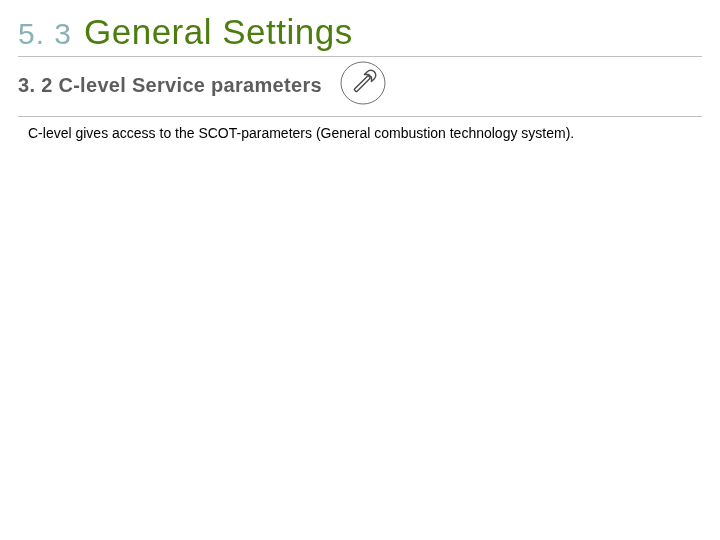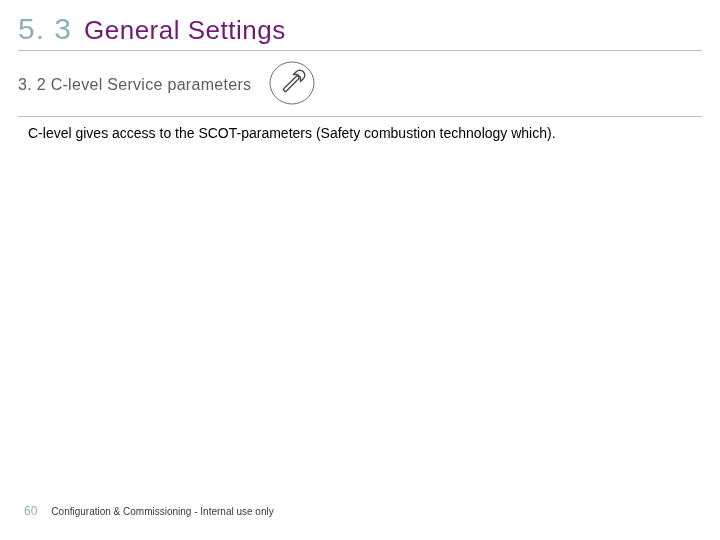--- a/index.html
+++ b/index.html
@@ -16,39 +16,39 @@
     padding-bottom: 4px;
   }
   .chapter-num {
     color: #8bb0b7;
     font-size: 30px;
     font-weight: 300;
     width: 66px;
     letter-spacing: 1px;
   }
   .chapter-title {
-    color: #701a75;
-    font-size: 26px;
+    color: #4d7c0f;
+    font-size: 35px;
     font-weight: 300;
     letter-spacing: 0.5px;
   }
   .sub-bar {
     position: absolute;
     top: 62px;
     left: 18px;
     right: 18px;
     display: flex;
     align-items: center;
     border-bottom: 1px solid #bfbfbf;
     padding-bottom: 8px;
   }
   .sub-title {
     color: #5d5d5d;
-    font-size: 16px;
-    font-weight: 400;
+    font-size: 20px;
+    font-weight: 700;
     letter-spacing: 0.3px;
   }
   .wrench {
     margin-left: 18px;
     width: 46px; height: 46px;
     display: inline-block;
     position: relative;
     top: -2px;
   }
   .body {
@@ -101,21 +101,17 @@
         <ellipse cx="23" cy="23" rx="22" ry="21" fill="none" stroke="#4a4a4a" stroke-width="0.8"></ellipse>
         <g transform="rotate(45 23 23)">
           <rect x="21.3" y="14" width="3.4" height="20" fill="none" stroke="#4a4a4a" stroke-width="1.4" rx="1"></rect>
           <path d="M 18 12 A 5 5 0 0 1 28 12 L 28 16 L 25 13 L 21 13 L 18 16 Z" fill="none" stroke="#4a4a4a" stroke-width="1.4" stroke-linejoin="round"></path>
         </g>
       </svg>
     </span>
   </div>
 
   <div class="body">
-    <p>C-level gives access to the SCOT-parameters (Safety combustion technology which).</p>
+    <p>C-level gives access to the SCOT-parameters (General combustion technology system).</p>
   </div>
 
-  <div class="footer">
-    <span class="page-num">60</span>
-    <span class="footer-text">Configuration &amp; Commissioning - Internal use only</span>
-  </div>
 
 </div>
 
 </body></html>

